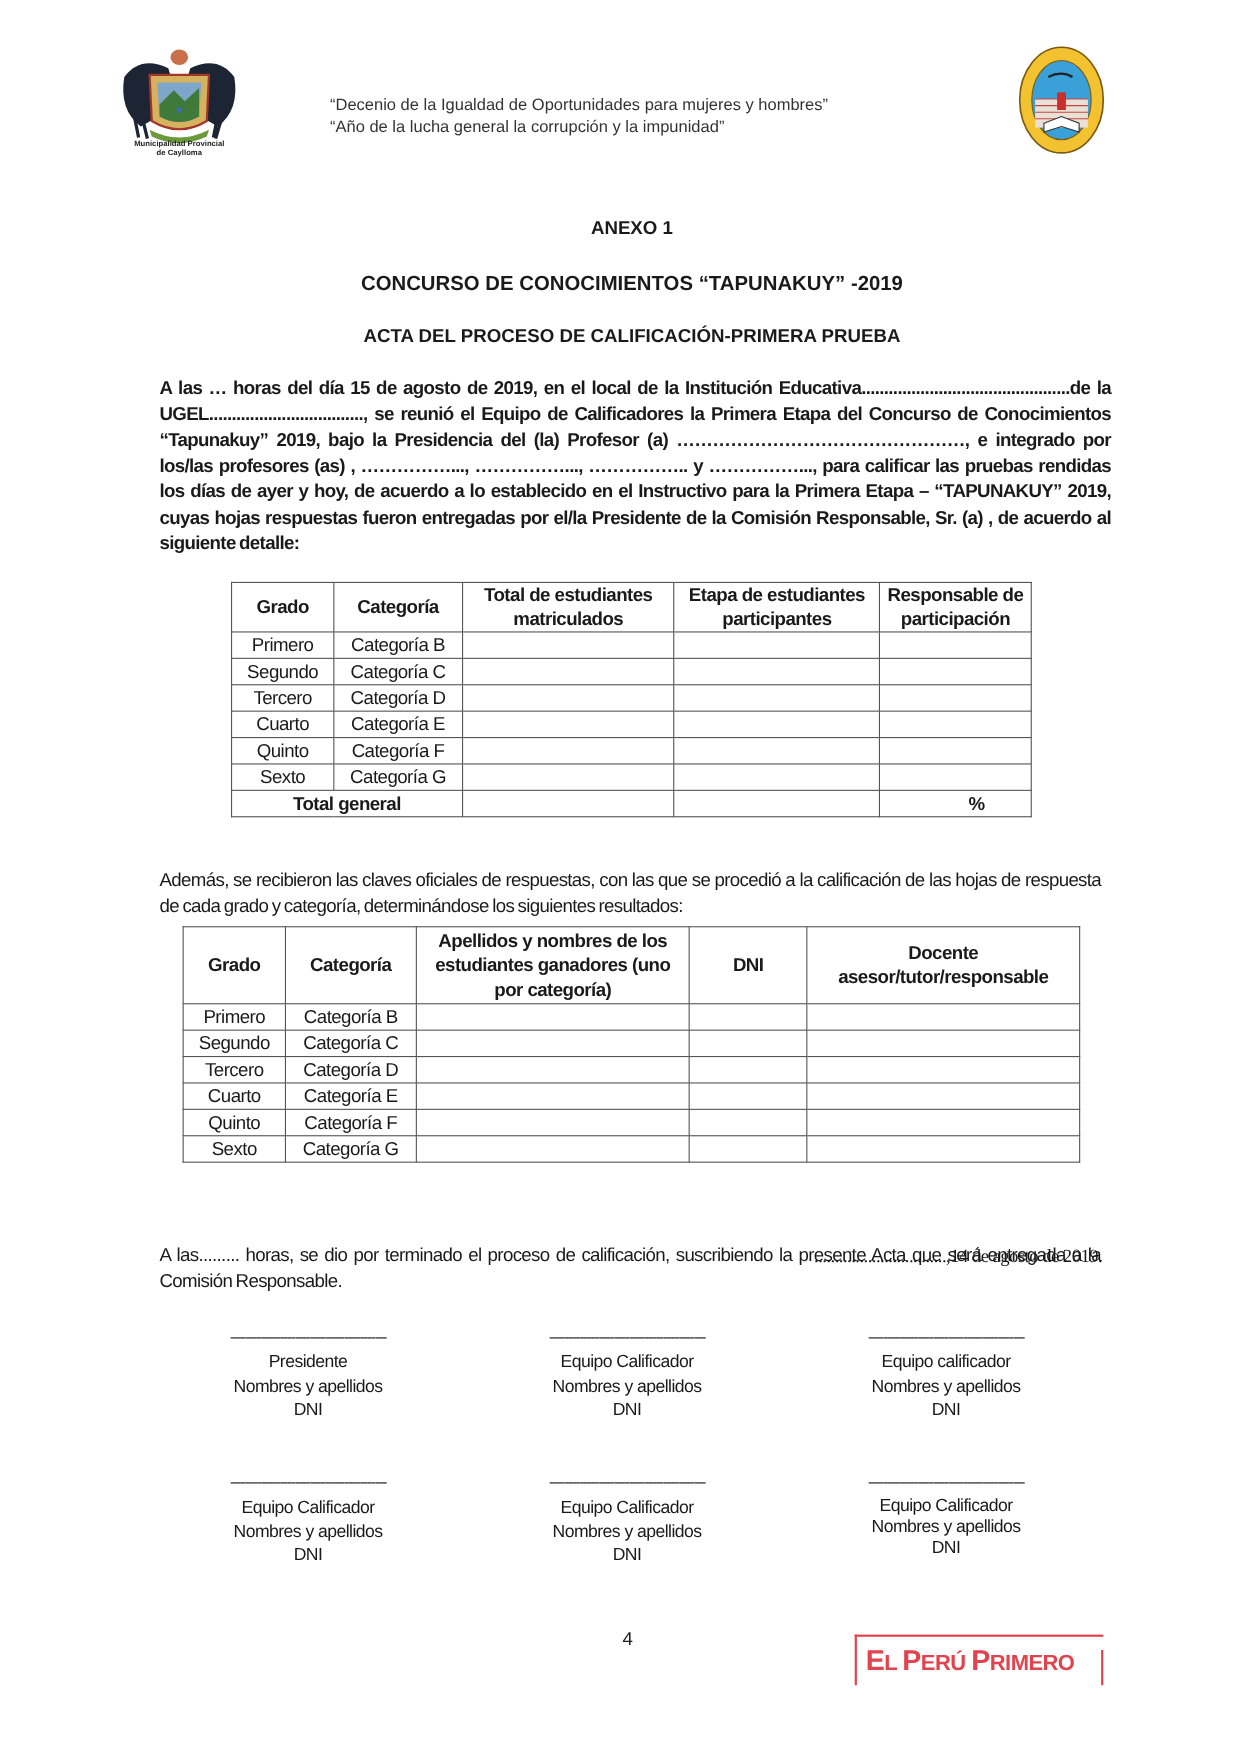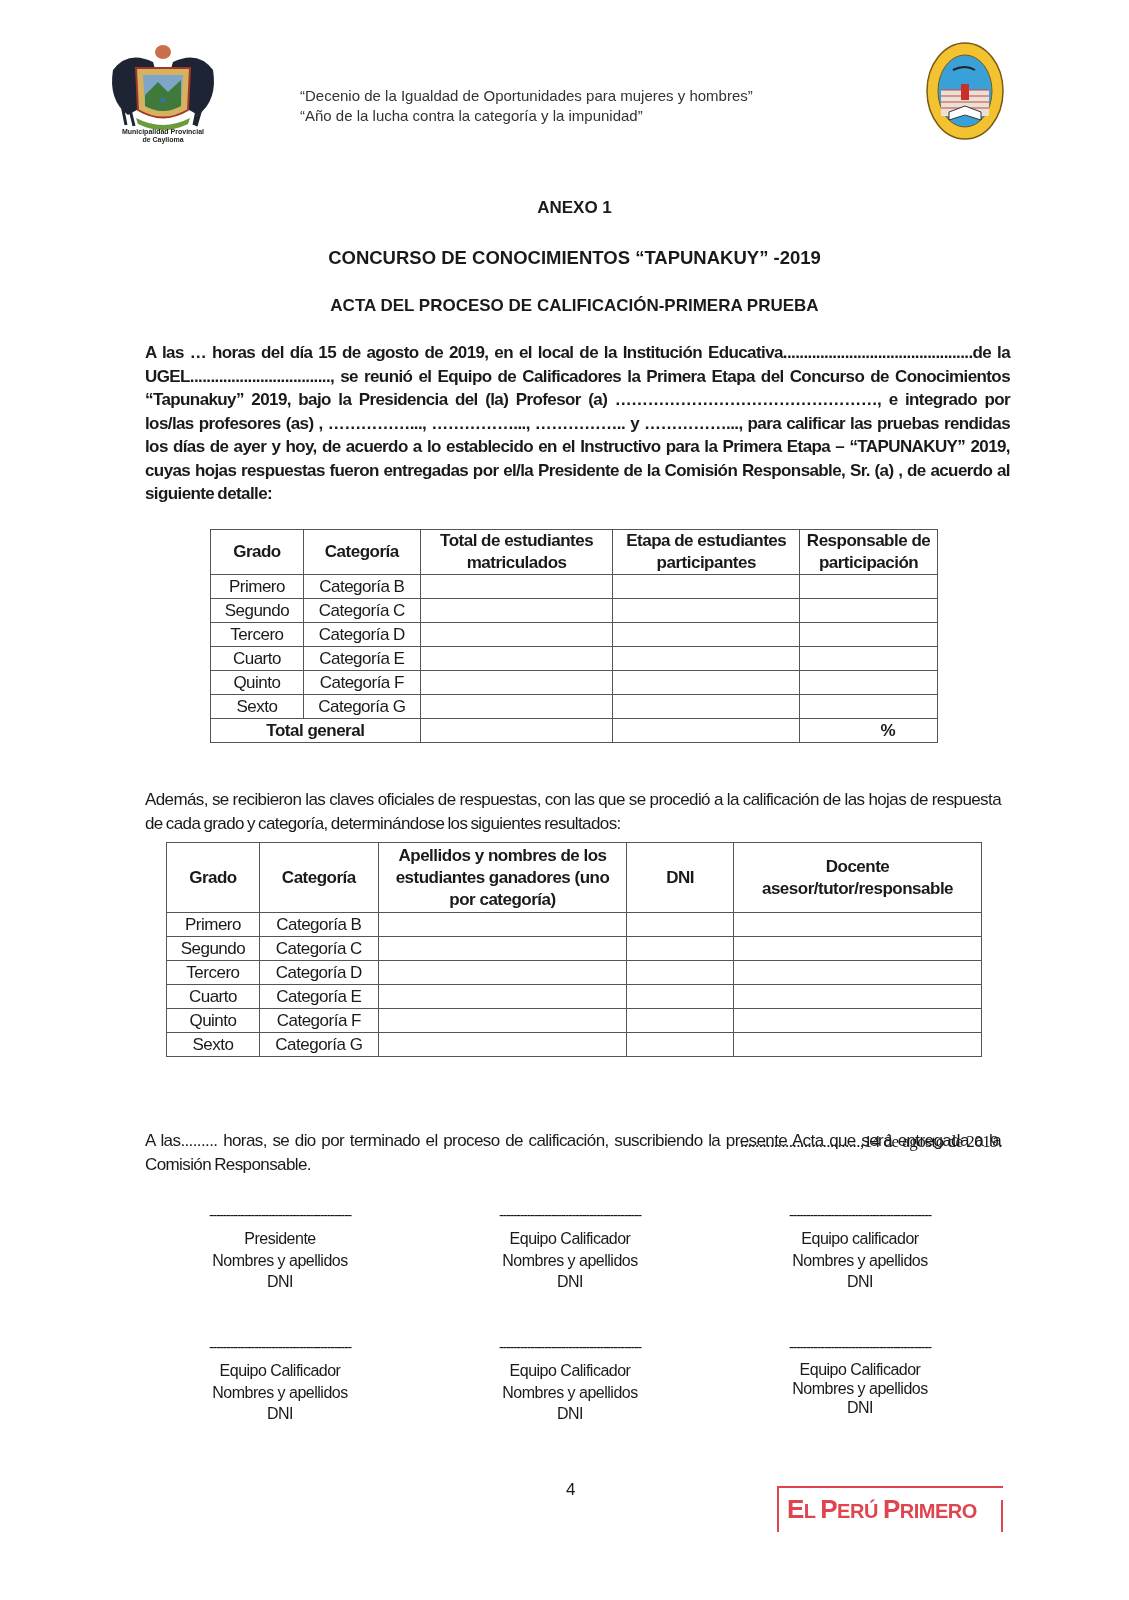--- a/index.html
+++ b/index.html
@@ -57,21 +57,21 @@
     <path d="M28 78 Q55 92 82 78 L80 84 Q55 96 30 84Z" fill="#6a9a3a"></path>
   </svg>
   <div class="abs" style="left:10px;top:88px;width:90px;text-align:center;font-family:'Liberation Sans',sans-serif;font-size:7px;line-height:8px;font-weight:bold;color:#222;">
     <div>Municipalidad Provincial</div>
     <div>de Caylloma</div>
   </div>
 </div>
 
 <div class="abs motto">
   <div>“Decenio de la Igualdad de Oportunidades para mujeres y hombres”</div>
-  <div>“Año de la lucha contra la categoría y la impunidad”</div>
+  <div>“Año de la lucha general la corrupción y la impunidad”</div>
 </div>
 
 <div class="abs logo-right">
   <svg width="100" height="102" viewBox="0 0 100 102">
     <ellipse cx="50" cy="51" rx="38" ry="48" fill="#f2c230" stroke="#7a5a10" stroke-width="1.5"></ellipse>
     <ellipse cx="50" cy="51" rx="27" ry="36" fill="#3aa0d8" stroke="#7a5a10" stroke-width="1"></ellipse>
     <path d="M38 30 Q50 24 60 30" stroke="#222" stroke-width="2" fill="none"></path>
     <rect x="26" y="50" width="48" height="26" fill="#e9e0d6"></rect>
     <path d="M26 50 L74 50 M26 56 L74 56 M26 62 L74 62 M26 68 L74 68" stroke="#c44" stroke-width="1"></path>
     <rect x="46" y="44" width="8" height="16" fill="#c9302c"></rect>

